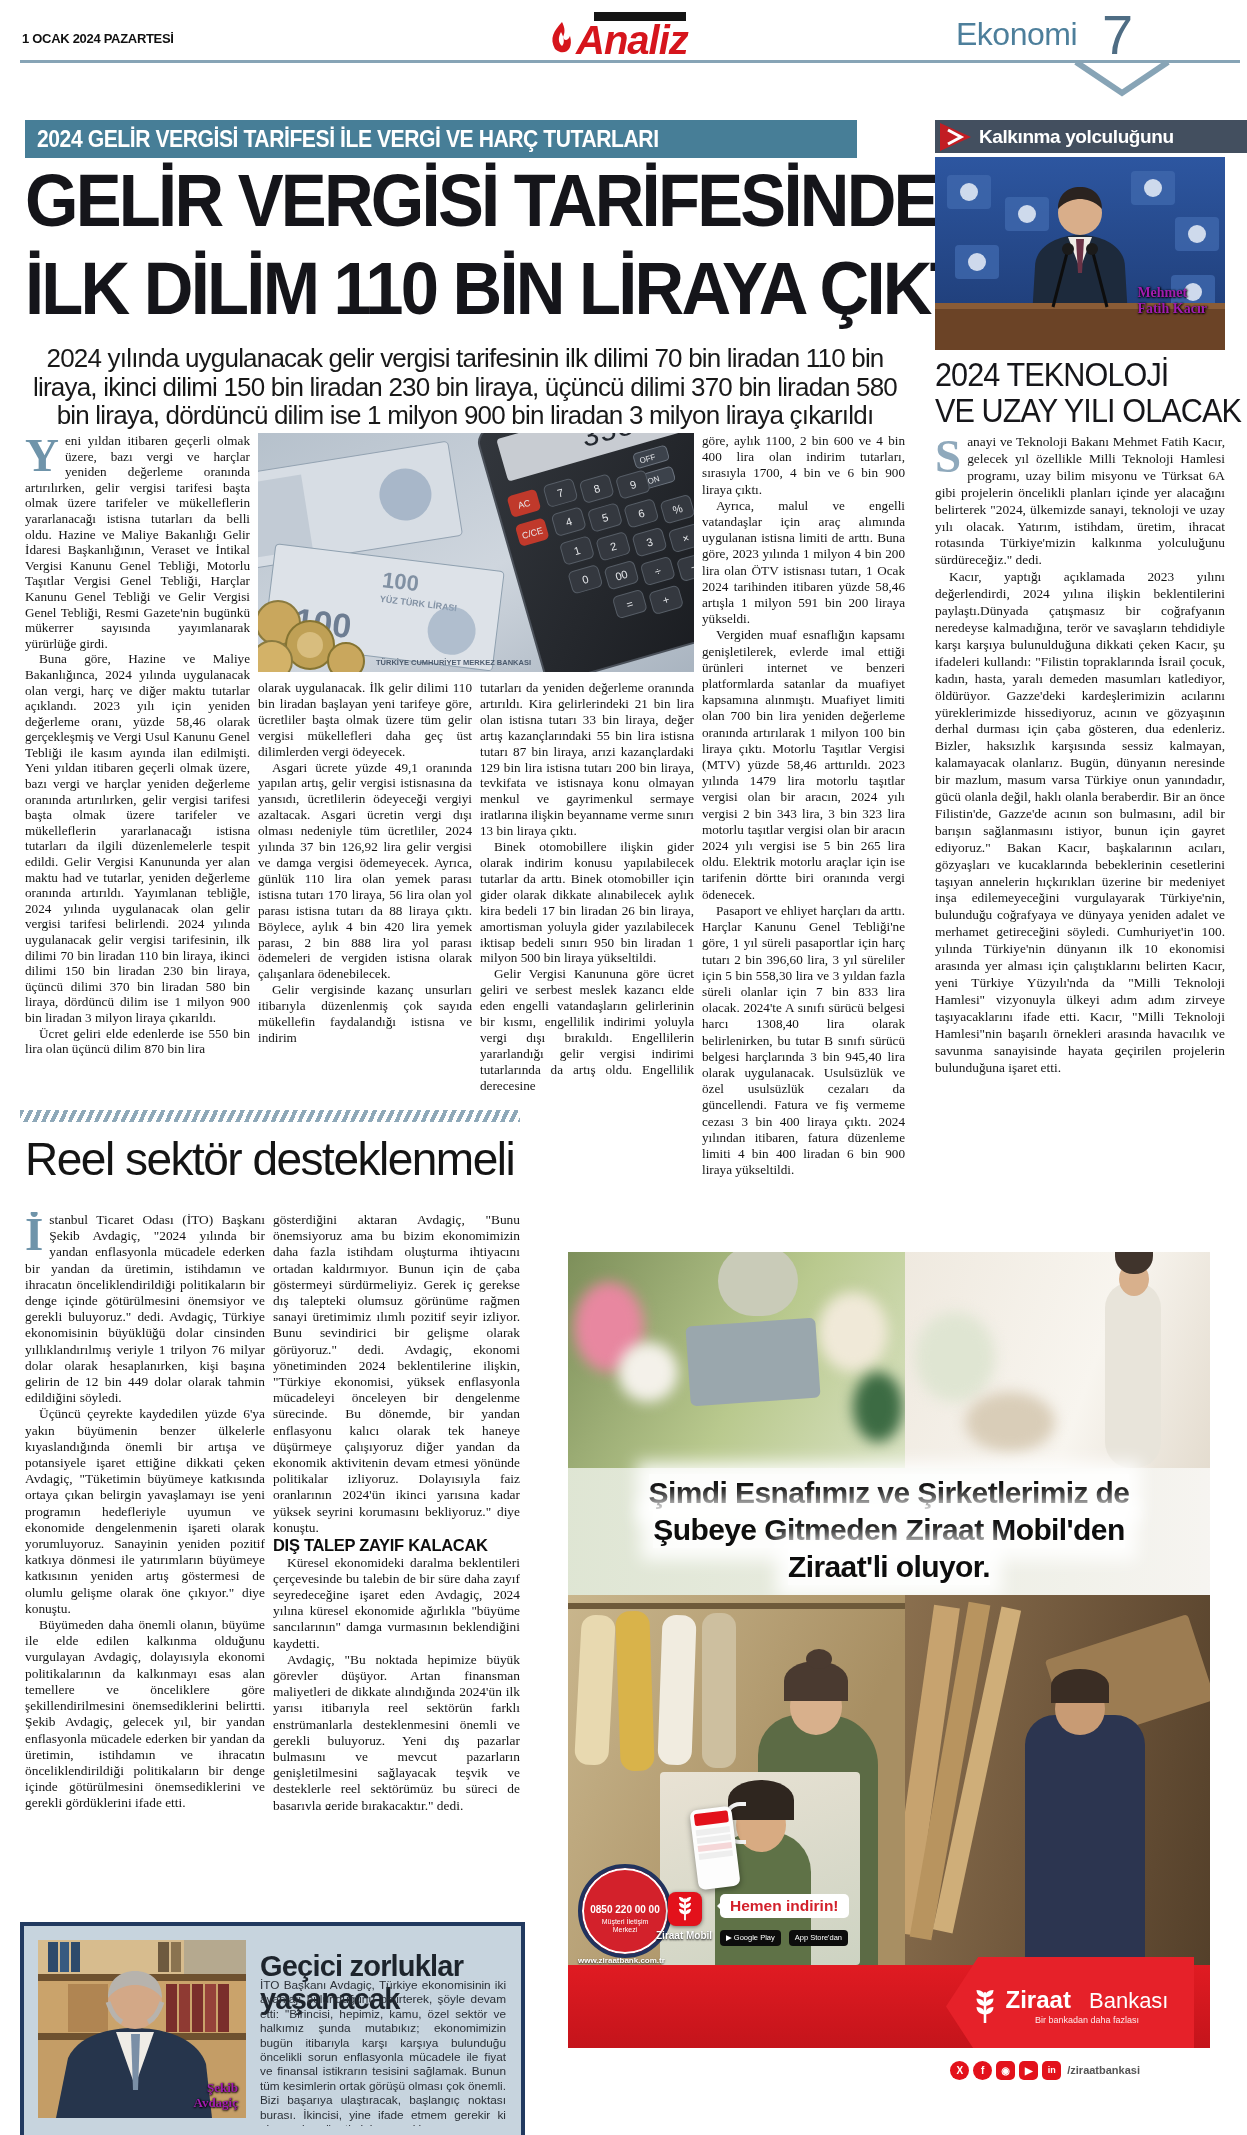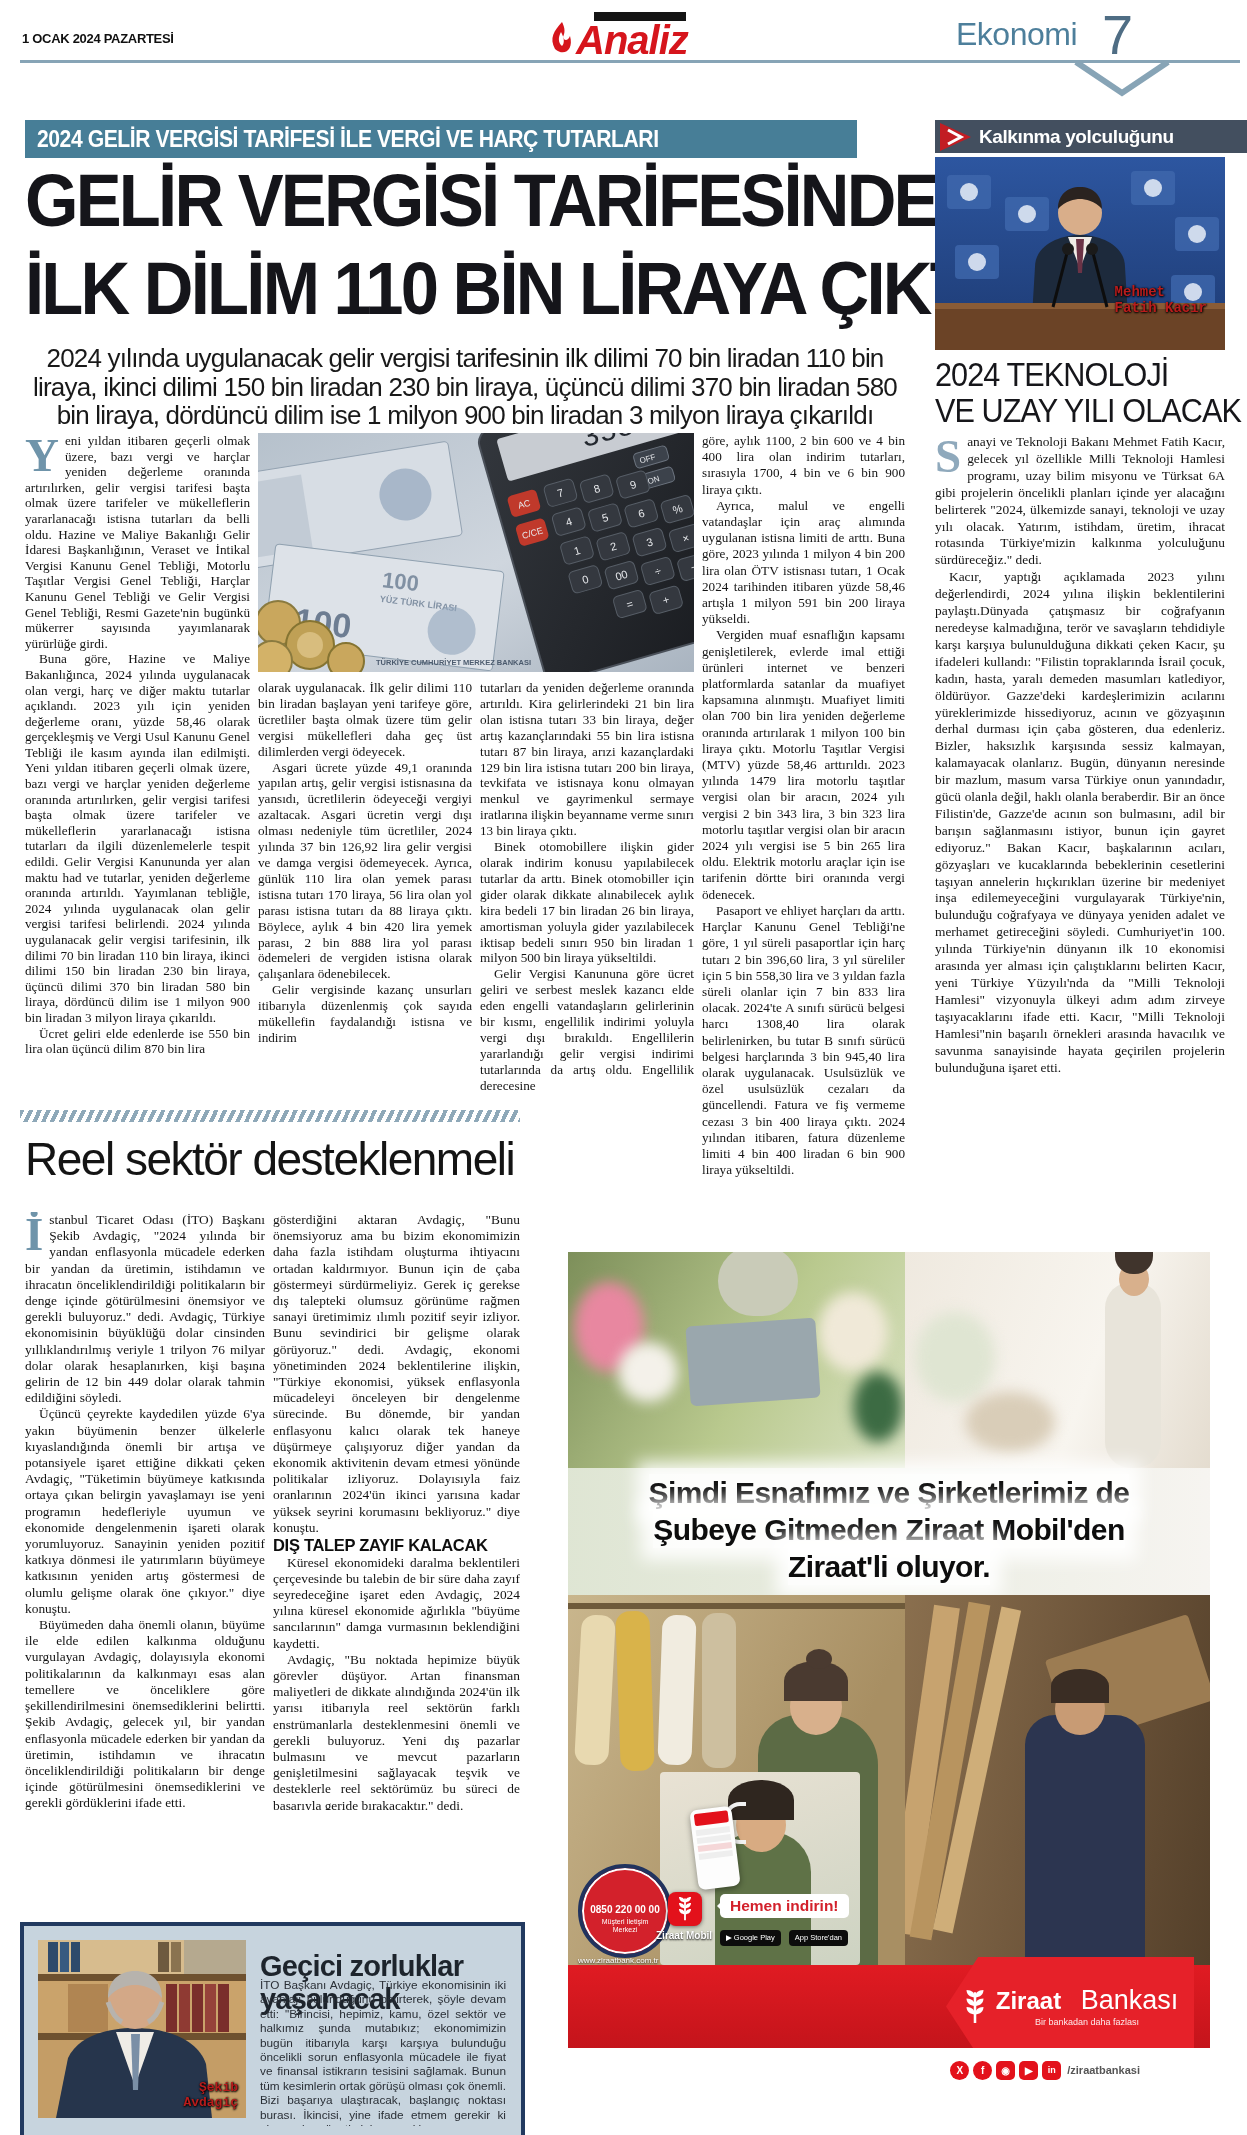--- a/index.html
+++ b/index.html
@@ -25,21 +25,21 @@
   .ncol{font-size:13.2px;line-height:15.9px;text-align:justify;overflow:hidden;color:#141414;}
   .ncol p{margin:0;text-indent:14px;}
   .ncol p.noind{text-indent:0;}
   .dc{float:left;font-family:"Liberation Serif",serif;font-weight:700;color:#6f94aa;
       font-size:47px;line-height:40px;margin:2px 6px 0 0;}
   .subhead{font-family:"Liberation Sans",sans-serif;font-weight:800;font-size:16.5px;line-height:18.5px;
            letter-spacing:-0.3px;color:#0e0e0e;margin:7px 0 5px;text-indent:0 !important;}
   .hatch{background:repeating-linear-gradient(115deg,#8ea8b8 0 4px,#ffffff 4px 8px);}
   
   .photo{overflow:hidden;}
-  .cap{position:absolute;font-family:Liberation Mono, monospace;font-weight:800;color:#b91c1c;
+  .cap{position:absolute;font-family:Liberation Serif, serif;font-weight:800;color:#a21caf;
        text-shadow:0 1px 2px #000,1px 0 2px #000;line-height:1.1;}
   
   .banner{background:#434f5f;color:#fff;font-family:"Liberation Sans",sans-serif;font-weight:700;
           font-size:19px;line-height:33px;letter-spacing:-0.4px;padding-left:44px;}
   .th1{font-family:"Liberation Sans",sans-serif;font-weight:500;font-size:34px;line-height:36px;
        letter-spacing:-1px;color:#16161a;white-space:nowrap;}
   .th1 span{display:inline-block;transform:scaleX(.9);transform-origin:left;}
   .tech-body{font-size:13.4px;line-height:16.9px;text-align:justify;overflow:hidden;color:#141414;}
   .tech-body p{margin:0;text-indent:14px;}
   .tech-body p.noind{text-indent:0;}
@@ -55,35 +55,35 @@
   .tile{position:absolute;overflow:hidden;}
   .blob{position:absolute;border-radius:50%;filter:blur(7px);}
   .adband{position:absolute;text-align:center;font-family:"Liberation Sans",sans-serif;}
   .adband .ln{display:inline-block;background:rgba(255,255,255,.9);box-shadow:0 0 16px 12px rgba(255,255,255,.9);
               font-weight:800;font-size:30px;line-height:37px;letter-spacing:-0.6px;color:#0d0d0d;}
   .redband{position:absolute;background:linear-gradient(#e01b22,#c4141b);}
   .zpanel{position:absolute;background:#e62129;clip-path:polygon(13% 0,100% 0,100% 100%,13% 100%,0 50%);
           display:flex;align-items:center;justify-content:center;gap:8px;}
   .zbrand{color:#fff;font-family:"Liberation Sans",sans-serif;line-height:1;}
   .zbrand b{font-weight:800;font-size:24px;}
-  .zbrand i{font-style:normal;font-weight:300;font-size:27px;margin-left:12px;}
+  .zbrand i{font-style:normal;font-weight:300;font-size:22px;margin-left:12px;}
   .ztag{font-size:9px;font-weight:400;color:rgba(255,255,255,.9);margin-top:4px;text-align:center;}
   .sic{display:inline-flex;align-items:center;justify-content:center;width:19px;height:19px;border-radius:50%;
        background:#e3111b;color:#fff;font-family:"Liberation Sans",sans-serif;font-weight:800;font-size:10px;margin-left:4px;}
   .sic.sq{border-radius:5px;}
   .badge{position:absolute;border-radius:50%;background:#d3212b;border:4px solid #21335e;box-shadow:0 0 0 2px #fff inset;
          color:#fff;font-family:"Liberation Sans",sans-serif;text-align:center;}
   .storeb{display:inline-block;background:#0c0c0c;color:#fff;border-radius:4px;font-family:"Liberation Sans",sans-serif;
           font-size:7.5px;line-height:16px;padding:0 6px;margin-right:4px;}
   .cta{position:absolute;background:#fff;border-radius:5px;color:#d3212b;font-family:"Liberation Sans",sans-serif;
        font-weight:800;font-size:15.5px;line-height:24px;padding:0 10px;}
   .cta:before{content:"";position:absolute;left:-8px;top:7px;border:5px solid transparent;border-right-color:#fff;}
   .applbl{position:absolute;font-family:"Liberation Sans",sans-serif;font-weight:800;font-size:10px;color:#fff;
           text-shadow:0 1px 2px #000;}
-  .weburl{position:absolute;font-family:"Liberation Sans",sans-serif;font-weight:400;font-size:8px;color:#fff;
+  .weburl{position:absolute;font-family:"Liberation Sans",sans-serif;font-weight:700;font-size:8px;color:#fff;
           text-shadow:0 1px 2px rgba(0,0,0,.8);}
   .handle{font-family:"Liberation Sans",sans-serif;font-weight:600;font-size:11px;color:#555;margin-left:6px;}
 </style>
 </head>
 <body>
 
 <div id="canvas">
 
   <svg width="0" height="0" style="position:absolute">
       <defs>

